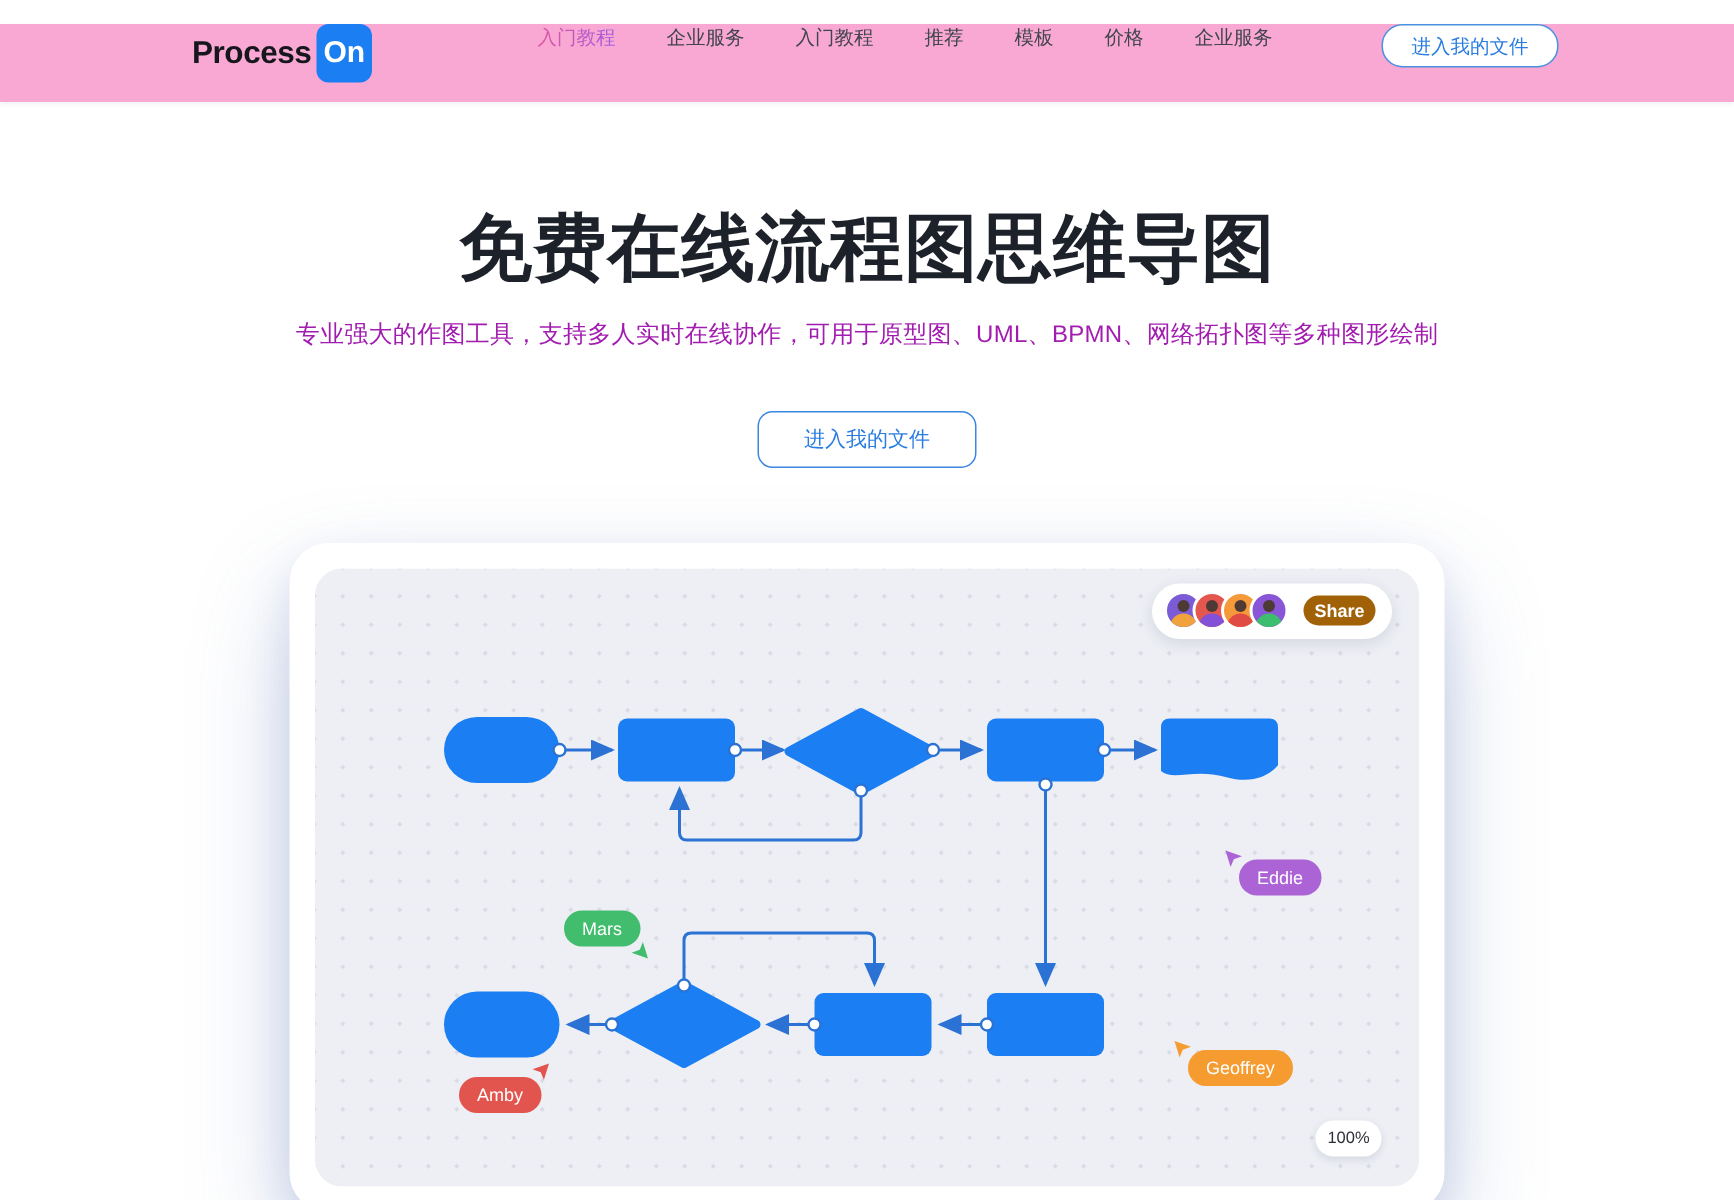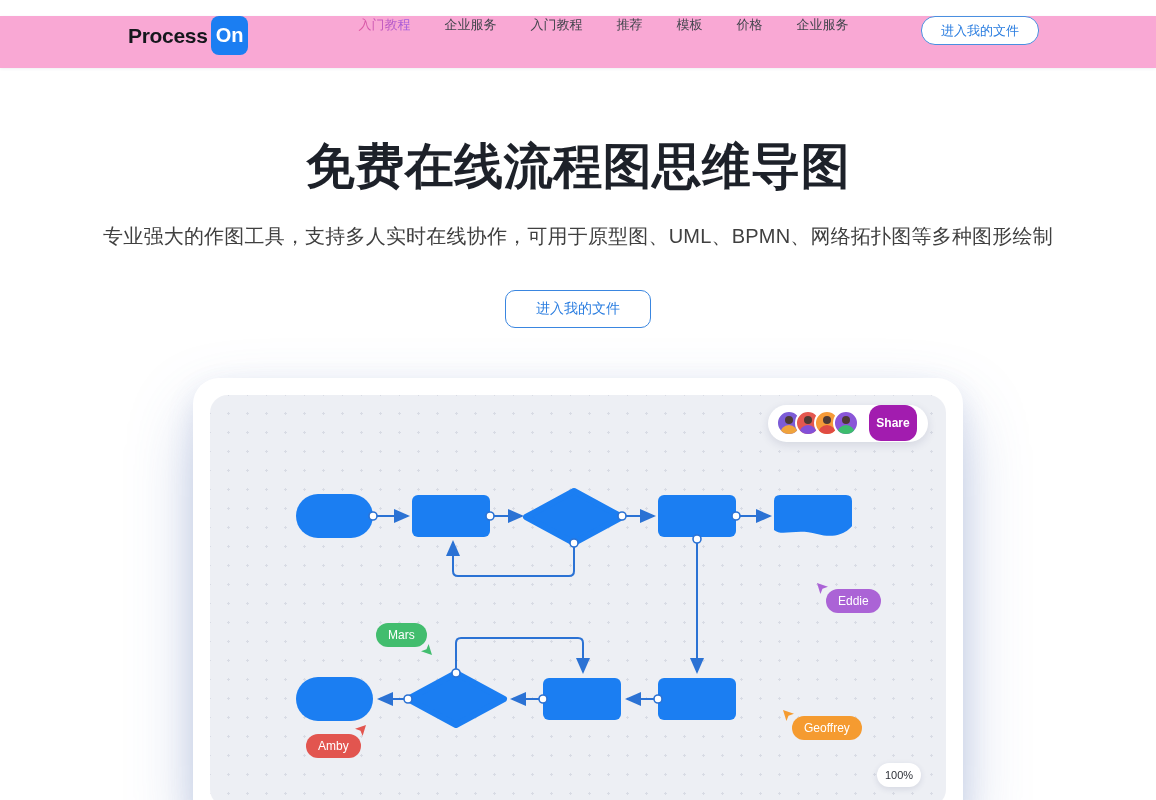--- a/index.html
+++ b/index.html
@@ -20,21 +20,21 @@
   .nav-item.active { background: linear-gradient(90deg, #e0559e, #9f5ce0);
     -webkit-background-clip: text; background-clip: text; color: transparent; }
   .nav-cta { margin-left: auto; height: 29px; padding: 0 19px; background: #fff;
     border: 1px solid #4a8fe0; color: #2a7de0; border-radius: 14px; font-size: 13px;
     display: inline-flex; align-items: center; cursor: pointer; }
 
   
   .hero { text-align: center; }
   .hero-title { margin-top: 70px; font-size: 49px; font-weight: 700; color: #1d2129;
     letter-spacing: 0.5px; line-height: 1.18; }
-  .hero-subtitle { margin-top: 27px; font-size: 20px; color: #404040; letter-spacing: 0.2px; }
+  .hero-subtitle { margin-top: 17px; font-size: 16px; color: #a21caf; letter-spacing: 0.2px; }
   .hero-cta { margin-top: 40px; width: 146px; height: 38px; border-radius: 10px;
     border: 1px solid #3a86e0; color: #2a7de0; background: #fff; font-size: 14px;
     display: inline-flex; align-items: center; justify-content: center; cursor: pointer; }
 
   
   .card { width: 770px; height: 446px; margin: 50px auto 0; background: #fff;
     border-radius: 26px; padding: 17px;
     box-shadow: 0 30px 70px -8px rgba(76,104,176,0.38), 0 10px 28px rgba(76,104,176,0.14); }
   .canvas { position: relative; width: 736px; height: 412px; background: #edeff4;
     border-radius: 18px; overflow: hidden;
@@ -48,22 +48,22 @@
     justify-content: space-between; padding: 0 11px 0 8px;
     box-shadow: 0 3px 10px rgba(30,40,90,0.12); }
   .avatars { display: flex; }
   .avatar { position: relative; width: 26px; height: 26px; border-radius: 50%;
     border: 2px solid #fff; overflow: hidden; }
   .avatar + .avatar { margin-left: -7px; }
   .av-head { position: absolute; top: 4px; left: 7px; width: 8px; height: 8px;
     border-radius: 50%; background: #4e3a35; }
   .av-body { position: absolute; bottom: -1px; left: 2px; width: 18px; height: 10px;
     border-radius: 9px 9px 0 0; background: currentColor; }
-  .share-btn { width: 48px; height: 36px; border: none; border-radius: 12px;
-    background: #a21caf; color: #fff; font-size: 12px; font-weight: 600;
+  .share-btn { width: 48px; height: 20px; border: none; border-radius: 12px;
+    background: #a16207; color: #fff; font-size: 12px; font-weight: 600;
     display: inline-flex; align-items: center; justify-content: center; cursor: pointer; }
 
   
   .collab { position: absolute; }
   .collab-tag { height: 24px; border-radius: 12px; background: currentColor;
     display: inline-flex; align-items: center; padding: 0 12px; }
   .collab-tag span { color: #fff; font-size: 12px; }
   .cursor { position: absolute; width: 13px; height: 13px; }
   .collab.nw .cursor { left: 0; top: 0; }
   .collab.nw .collab-tag { margin: 7px 0 16px 10px; }

